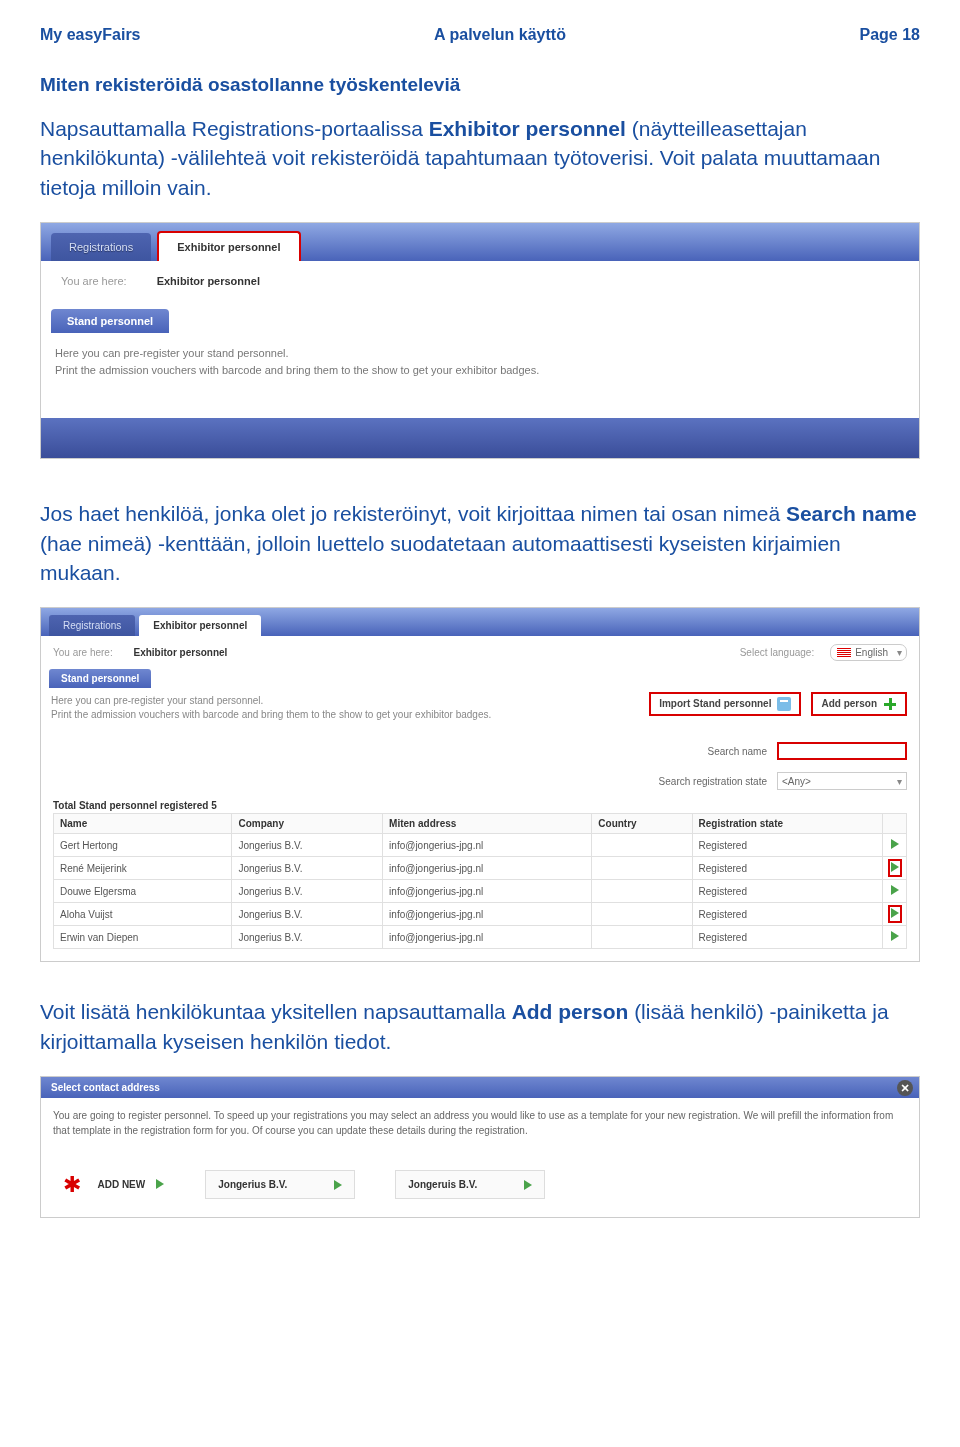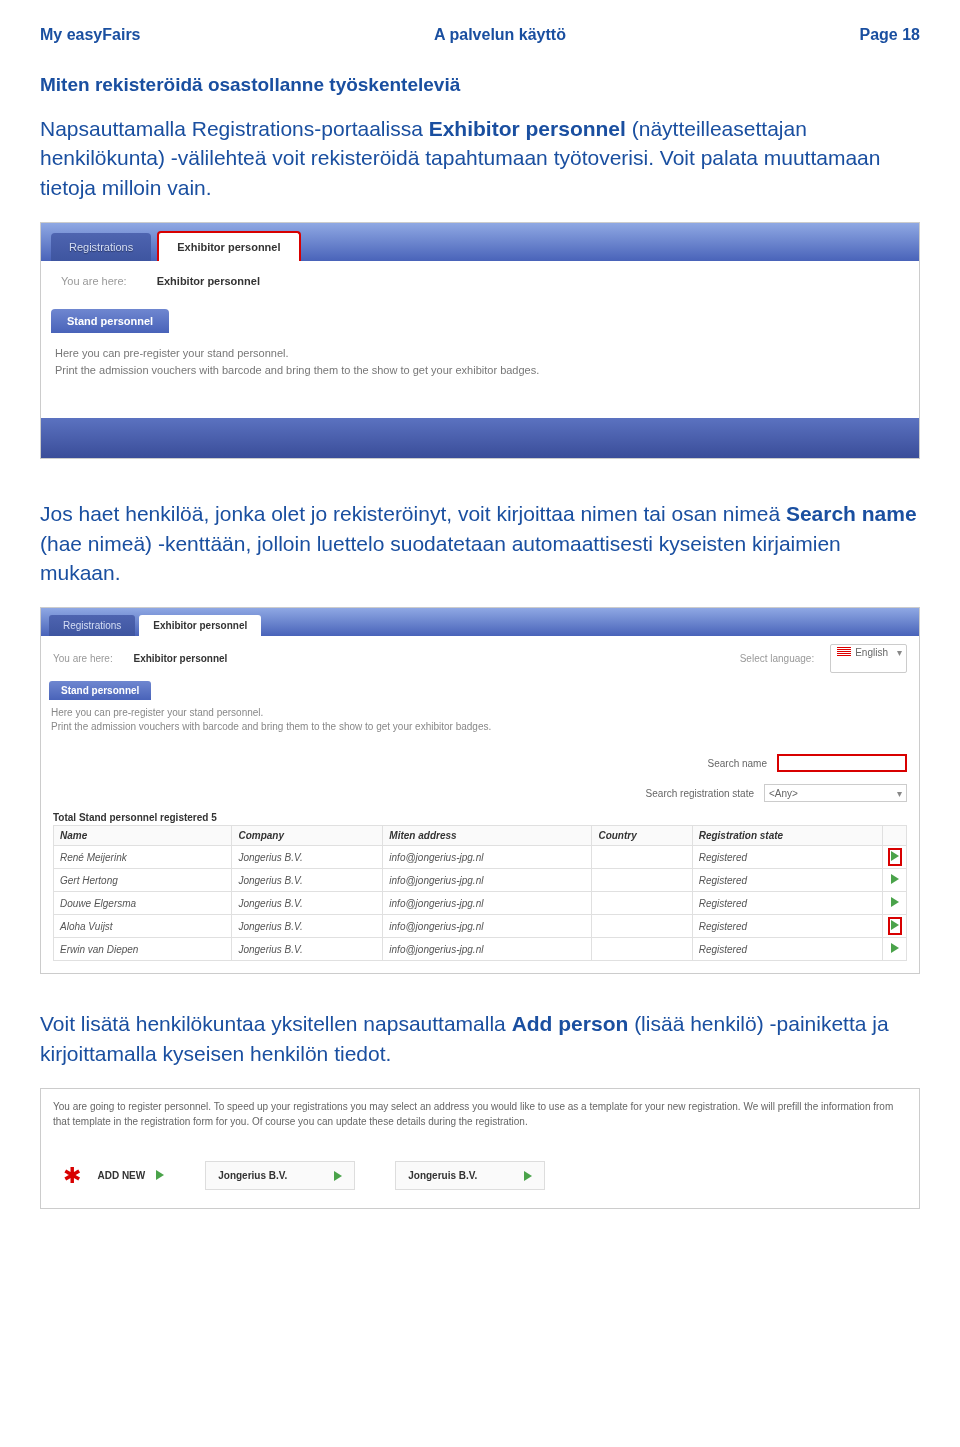--- a/index.html
+++ b/index.html
@@ -28,44 +28,44 @@
   
   .shot2 { border:1px solid #ccc; font-family: Tahoma, Arial, sans-serif; font-size:10px; color:#555; margin-bottom:35px; }
   .tabs2 { background: linear-gradient(#8fa8e3,#4963b9); display:flex; height:28px; align-items:flex-end; padding:0 8px; }
   .tabs2 .t { padding:5px 14px; border-radius:3px 3px 0 0; margin-right:4px; color:#d5def5; }
   .tabs2 .ti { background:linear-gradient(#4e64b0,#3e55a0); }
   .tabs2 .ta { background:#fff; color:#333; font-weight:bold; }
   .yah2 { background:#fff; padding:8px 12px; display:flex; align-items:center; justify-content:space-between; }
   .yah2 .l { color:#999; }
   .yah2 .v { color:#333; font-weight:bold; margin-left:18px; }
   .yah2 .lang { display:flex; align-items:center; gap:16px; color:#999; }
-  .lang .dd { border:1px solid #ccc; background:#fff; padding:2px 18px 14px 6px; border-radius:2px; color:#666; display:inline-flex; align-items:flex-start; gap:4px; position:relative;}
+  .lang .dd { border:1px solid #ccc; background:#fff; padding:2px 18px 2px 6px; border-radius:7px; color:#666; display:inline-flex; align-items:center; gap:4px; position:relative;}
   .lang .dd:after{content:'▾'; position:absolute; right:4px; color:#888; }
   .flag-en{ display:inline-block; width:14px; height:9px; background:linear-gradient(#d00,#d00); position:relative; }
   .flag-en:before{content:''; position:absolute; inset:0; background:repeating-linear-gradient(#d00 0 1px,#fff 1px 2px); }
   .subtab2row{ background:#fff; padding:0 8px;}
   .subtab2{ display:inline-block; background:linear-gradient(#6f87d0,#4963b9); color:#fff; padding:4px 12px; border-radius:3px 3px 0 0; font-weight:bold;}
   .sub2body{ padding:6px 10px 14px 10px; color:#888; line-height:1.4; position:relative;}
   .btns-right{ position:absolute; right:12px; top:4px; display:flex; gap:10px;}
   .btnbox{ border:2px solid #d80000; background:#fff; padding:3px 8px; display:flex; align-items:center; gap:6px; color:#444; font-weight:bold;}
   .ic-import{ width:14px; height:14px; background:#7bbde8; border-radius:2px; position:relative;}
   .ic-import:before{content:''; position:absolute; left:3px; top:3px; width:8px; height:2px; background:#fff;}
   .ic-plus{ width:14px; height:14px; position:relative;}
   .ic-plus:before,.ic-plus:after{content:''; position:absolute; background:#2aa82a;}
   .ic-plus:before{left:6px; top:1px; width:3px; height:12px;}
   .ic-plus:after{left:1px; top:6px; width:12px; height:3px;}
 
   .searchrow{ display:flex; justify-content:flex-end; align-items:center; gap:10px; padding:6px 12px;}
   .searchrow .lbl{color:#666;}
   .sn-input{ border:2px solid #d80000; height:18px; width:130px; background:#fff; padding:0 4px;}
-  .state-dd{ border:1px solid #ccc; background:#fff; height:18px; width:143px; padding:0 4px; color:#666; display:flex; align-items:center; justify-content:space-between;}
+  .state-dd{ border:1px solid #ccc; background:#fff; height:18px; width:130px; padding:0 4px; color:#666; display:flex; align-items:center; justify-content:space-between;}
   .state-dd:after{content:'▾'; color:#888;}
   .totline{ padding:4px 12px 2px; color:#333; font-weight:bold;}
   table.ppl{ width:calc(100% - 24px); margin:0 12px 12px; border-collapse:collapse;}
-  table.ppl th, table.ppl td{ border:1px solid #e0e0e0; padding:4px 6px; text-align:left; color:#555;font-style:italic;}
+  table.ppl th, table.ppl td{ border:1px solid #e0e0e0; padding:4px 6px; text-align:left; color:#555;}
   table.ppl th{ background:#fafafa; font-weight:bold; color:#333;}
   table.ppl td.last{ width:24px; text-align:center;}
   .arrow{ display:inline-block; width:0; height:0; border-top:5px solid transparent; border-bottom:5px solid transparent; border-left:8px solid #4aa34a;}
   .arrowbox{ display:inline-block; padding:1px; }
   .arrowbox.hl{ outline:2px solid #d80000; }
 
   
   .shot3{ border:1px solid #ccc; font-family:Tahoma,Arial,sans-serif; font-size:10px; color:#666; }
   .s3-top{ background:linear-gradient(#6f87d0,#4963b9); color:#fff; padding:5px 10px; font-weight:bold; position:relative;}
   .s3-close{ position:absolute; right:6px; top:3px; width:16px; height:16px; border-radius:50%; background:#555; color:#fff; text-align:center; line-height:16px; font-size:11px;}
@@ -134,20 +134,30 @@
             <span>English</span>
           </span>
       </div>
     </div>
     <div class="subtab2row">
       <span class="subtab2">Stand personnel</span>
     </div>
     <div class="sub2body">
       <div>Here you can pre-register your stand personnel.</div>
       <div>Print the admission vouchers with barcode and bring them to the show to get your exhibitor badges.</div>
+      <div class="btns-right">
+        <div class="btnbox">
+          <span>Import Stand personnel</span>
+          <span class="ic-import"></span>
+        </div>
+        <div class="btnbox">
+          <span>Add person</span>
+          <span class="ic-plus"></span>
+        </div>
+      </div>
     </div>
 
     <div class="searchrow">
       <span class="lbl">Search name</span>
       <div class="sn-input"></div>
     </div>
     <div class="searchrow">
       <span class="lbl">Search registration state</span>
       <div class="state-dd">
           <span>&lt;Any&gt;</span>
@@ -162,34 +172,34 @@
           <th>Name</th>
           <th>Company</th>
           <th>Miten address</th>
           <th>Country</th>
           <th>Registration state</th>
           <th class="last"></th>
         </tr>
       </thead>
       <tbody id="ppl-body">
           <tr>
+            <td>Gert Hertong</td>
+            <td>Jongerius B.V.</td>
+            <td>info@jongerius-jpg.nl</td>
+            <td></td>
+            <td>Registered</td>
+            <td class="last"><span class="arrowbox"><span class="arrow"></span></span></td>
+          </tr>
+          <tr>
             <td>René Meijerink</td>
             <td>Jongerius B.V.</td>
             <td>info@jongerius-jpg.nl</td>
             <td></td>
             <td>Registered</td>
             <td class="last"><span class="arrowbox hl"><span class="arrow"></span></span></td>
-          </tr>
-          <tr>
-            <td>Gert Hertong</td>
-            <td>Jongerius B.V.</td>
-            <td>info@jongerius-jpg.nl</td>
-            <td></td>
-            <td>Registered</td>
-            <td class="last"><span class="arrowbox"><span class="arrow"></span></span></td>
           </tr>
           <tr>
             <td>Douwe Elgersma</td>
             <td>Jongerius B.V.</td>
             <td>info@jongerius-jpg.nl</td>
             <td></td>
             <td>Registered</td>
             <td class="last"><span class="arrowbox"><span class="arrow"></span></span></td>
           </tr>
           <tr>
@@ -210,20 +220,24 @@
           </tr>
         </tbody>
     </table>
   </div>
 
   <div class="para">
     <span>Voit lisätä henkilökuntaa yksitellen napsauttamalla </span><b>Add person</b><span> (lisää henkilö) -painiketta ja kirjoittamalla kyseisen henkilön tiedot.</span>
   </div>
 
   <div class="shot3">
+    <div class="s3-top">
+      <span>Select contact address</span>
+      <span class="s3-close">✕</span>
+    </div>
     <div class="s3-body">You are going to register personnel. To speed up your registrations you may select an address you would like to use as a template for your new registration. We will prefill the information from that template in the registration form for you. Of course you can update these details during the registration.</div>
     <div class="s3-cards">
       <div class="addnew-row">
         <span class="newstar">✱</span>
         <span class="txt">ADD NEW</span>
         <span class="arrowbox"><span class="arrow"></span></span>
       </div>
       <div class="card">
         <span class="name">Jongerius B.V.</span>
         <span class="arrow"></span>

